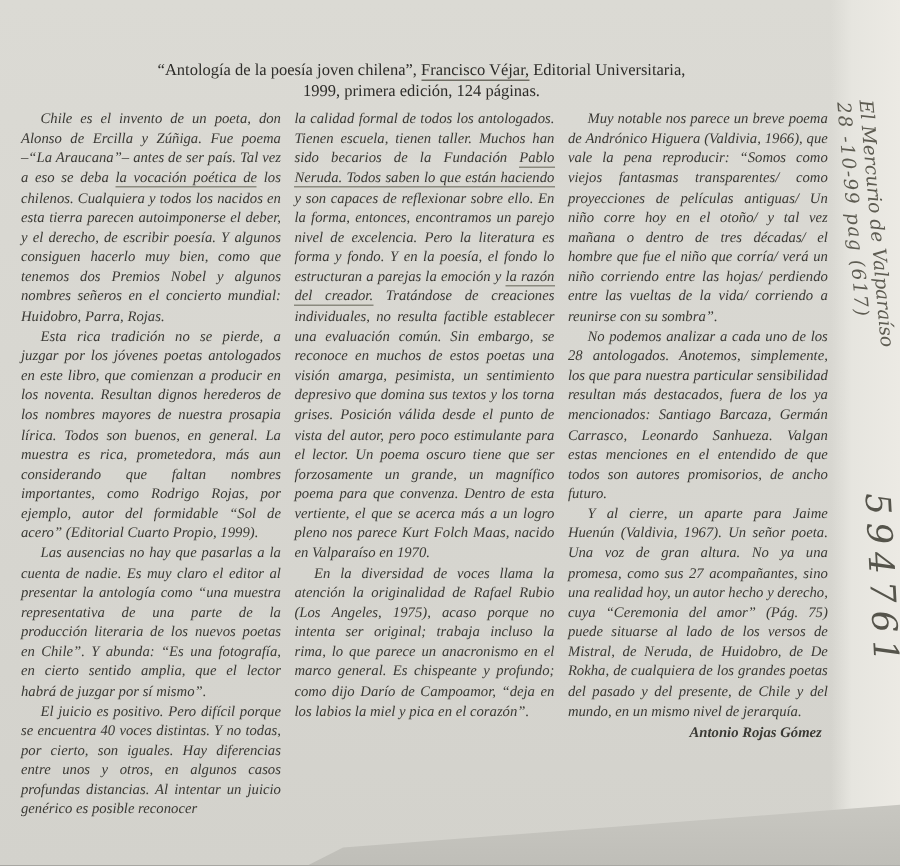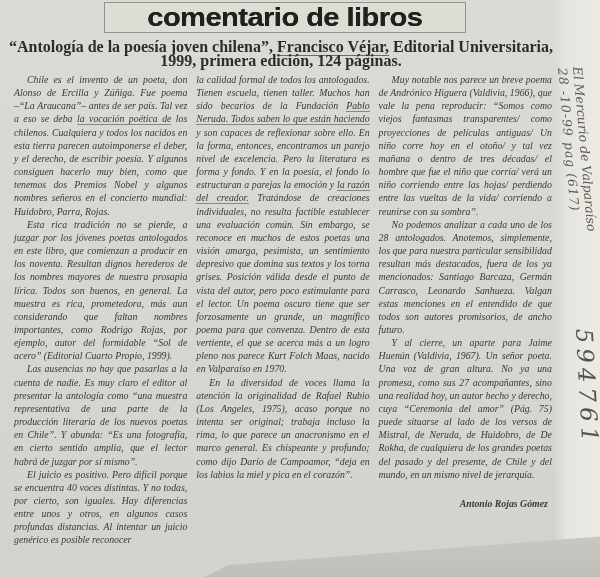--- a/index.html
+++ b/index.html
@@ -32,40 +32,40 @@
     background:rgba(226,225,219,0.35);
   }
   .masthead-title {
     font-family:"Liberation Sans","DejaVu Sans",sans-serif;
     font-weight:bold; font-size:26px; letter-spacing:-0.5px;
     color:#21201d; transform:scaleX(1.12); white-space:nowrap;
     text-shadow:0 0 0.5px #21201d;
   }
   .subtitle {
     position:absolute; left:8px; top:40px; width:546px;
-    text-align:center; font-weight:bold; font-size:16px; line-height:14px;
+    text-align:center; font-weight:normal; font-size:11px; line-height:14px;
     color:#2d2c29;
   }
   .u-pen { border-bottom:1.4px solid #6e6d64; }
   .u-pencil { border-bottom:1px solid #8a897e; }
   .columns {
     position:absolute; left:14px; top:73px; width:538px;
     display:flex; gap:9px;font-style:italic;
   }
   .col {
     width:173.3px; flex:0 0 auto;
     font-size:9.8px; line-height:13.15px;
     text-align:justify; text-justify:inter-word;
     color:#3a3934;
   }
   .col p { text-indent:13px; }
   .col p.no-indent { text-indent:0; }
   .signature {
     text-align:right; font-weight:bold; text-indent:0 !important;
-    padding-right:4px; margin-top:16px;
+    padding-right:4px; margin-top:1px;
   }
   
   .hand {
     font-family:"DejaVu Serif","Liberation Serif",serif;
     font-style:italic; color:#5e5c52;
   }
   .margin-note {
     position:absolute; left:585px; top:66px; width:205px;
     transform:rotate(85deg); transform-origin:0 0;
     font-size:12.5px; line-height:15px; white-space:nowrap;
@@ -79,23 +79,20 @@
   }
 </style>
 </head>
 <body>
 
 <div class="page">
 
   <div class="right-strip"></div>
   <div class="shadow-wedge"></div>
 
-  <div class="masthead-box">
-    <span class="masthead-title">comentario de libros</span>
-  </div>
 
   <div class="subtitle">
     <span>“Antología de la poesía joven chilena”, </span><span class="u-pen">Francisco Véjar,</span><span> Editorial Universitaria,</span><br>
     <span>1999, primera edición, 124 páginas.</span>
   </div>
 
   <div class="columns">
 
     <div class="col">
       <p><span>Chile es el invento de un poeta, don Alonso de Ercilla y Zúñiga. Fue poema –“La Araucana”– antes de ser país. Tal vez a eso se deba </span><span class="u-pencil">la vocación poética de</span><span> los chilenos. Cualquiera y todos los nacidos en esta tierra parecen autoimponerse el deber, y el derecho, de escribir poesía. Y algunos consiguen hacerlo muy bien, como que tenemos dos Premios Nobel y algunos nombres señeros en el concierto mundial: Huidobro, Parra, Rojas.</span></p>

